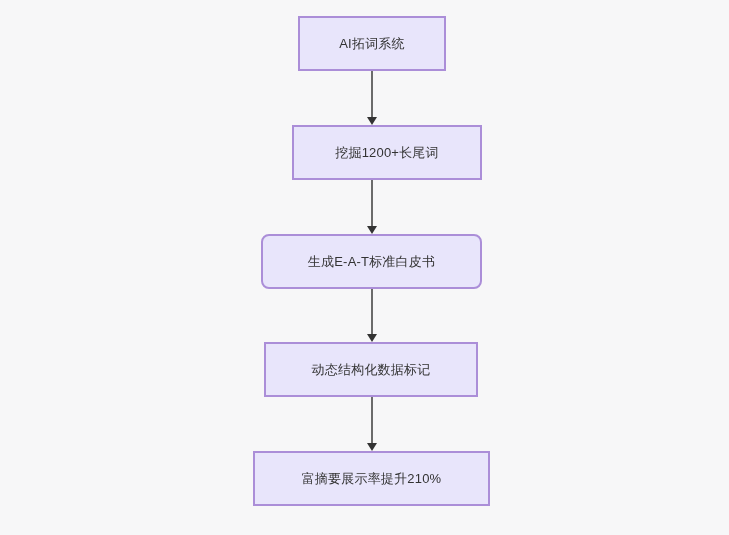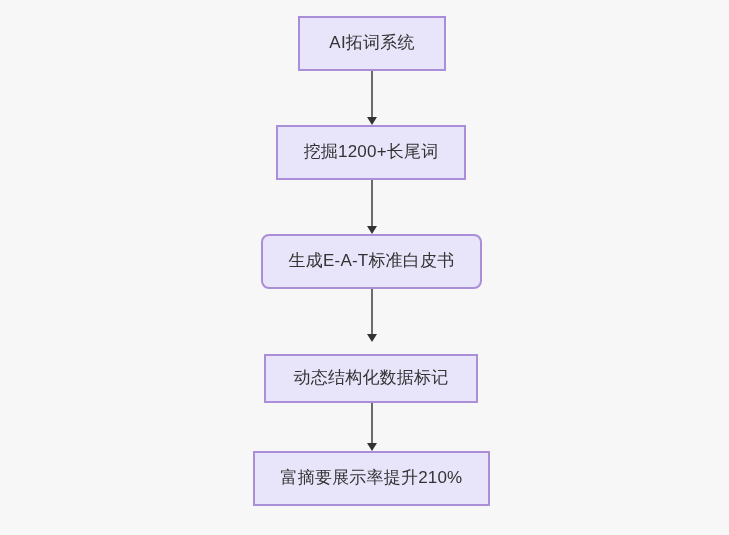--- a/index.html
+++ b/index.html
@@ -25,21 +25,21 @@
     position: absolute;
     box-sizing: border-box;
     background: #e8e5fb;
     border: 2px solid #ab8ed8;
     border-radius: 0;
     display: flex;
     align-items: center;
     justify-content: center;
   }
   .node-label {
-    font-size: 17px;
+    font-size: 13px;
     color: #333333;
     line-height: 1.2;
     letter-spacing: 0.2px;
     white-space: nowrap;
     text-align: center;
   }
   .edge {
     position: absolute;
     width: 0;
     border-left: 2px solid #6b6b6b;
@@ -49,23 +49,23 @@
     position: absolute;
     width: 0;
     height: 0;
     border-left: 5px solid transparent;
     border-right: 5px solid transparent;
     border-top: 8px solid #333333;
   }
 
   
   #node-0 { left: 298px; top: 16px;  width: 148px; height: 55px; }
-  #node-1 { left: 276px; top: 125px; width: 190px; height: 55px; }
+  #node-1 { left: 292px; top: 125px; width: 190px; height: 55px; }
   #node-2 { left: 261px; top: 234px; width: 221px; height: 55px; border-radius: 8px; }
-  #node-3 { left: 264px; top: 354px; width: 214px; height: 49px; }
+  #node-3 { left: 264px; top: 342px; width: 214px; height: 55px; }
   #node-4 { left: 253px; top: 451px; width: 237px; height: 55px; }
 
   
   #edge-0 { left: 371px; top: 71px;  height: 46px; }
   #edge-1 { left: 371px; top: 180px; height: 46px; }
   #edge-2 { left: 371px; top: 289px; height: 45px; }
   #edge-3 { left: 371px; top: 397px; height: 46px; }
 
   #arrow-0 { left: 367px; top: 117px; }
   #arrow-1 { left: 367px; top: 226px; }

